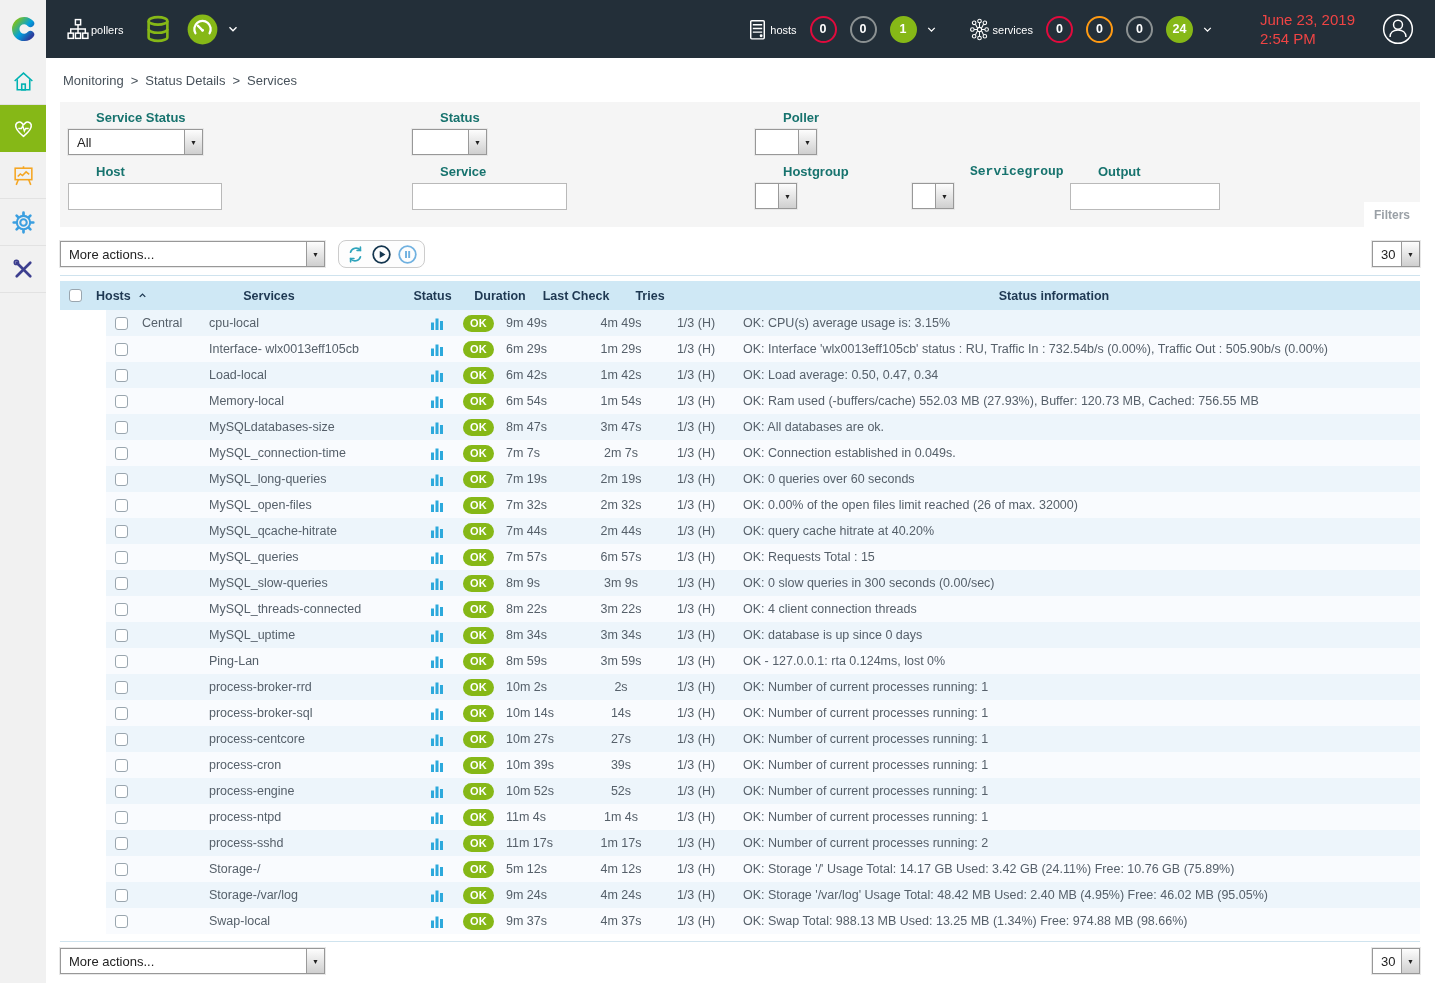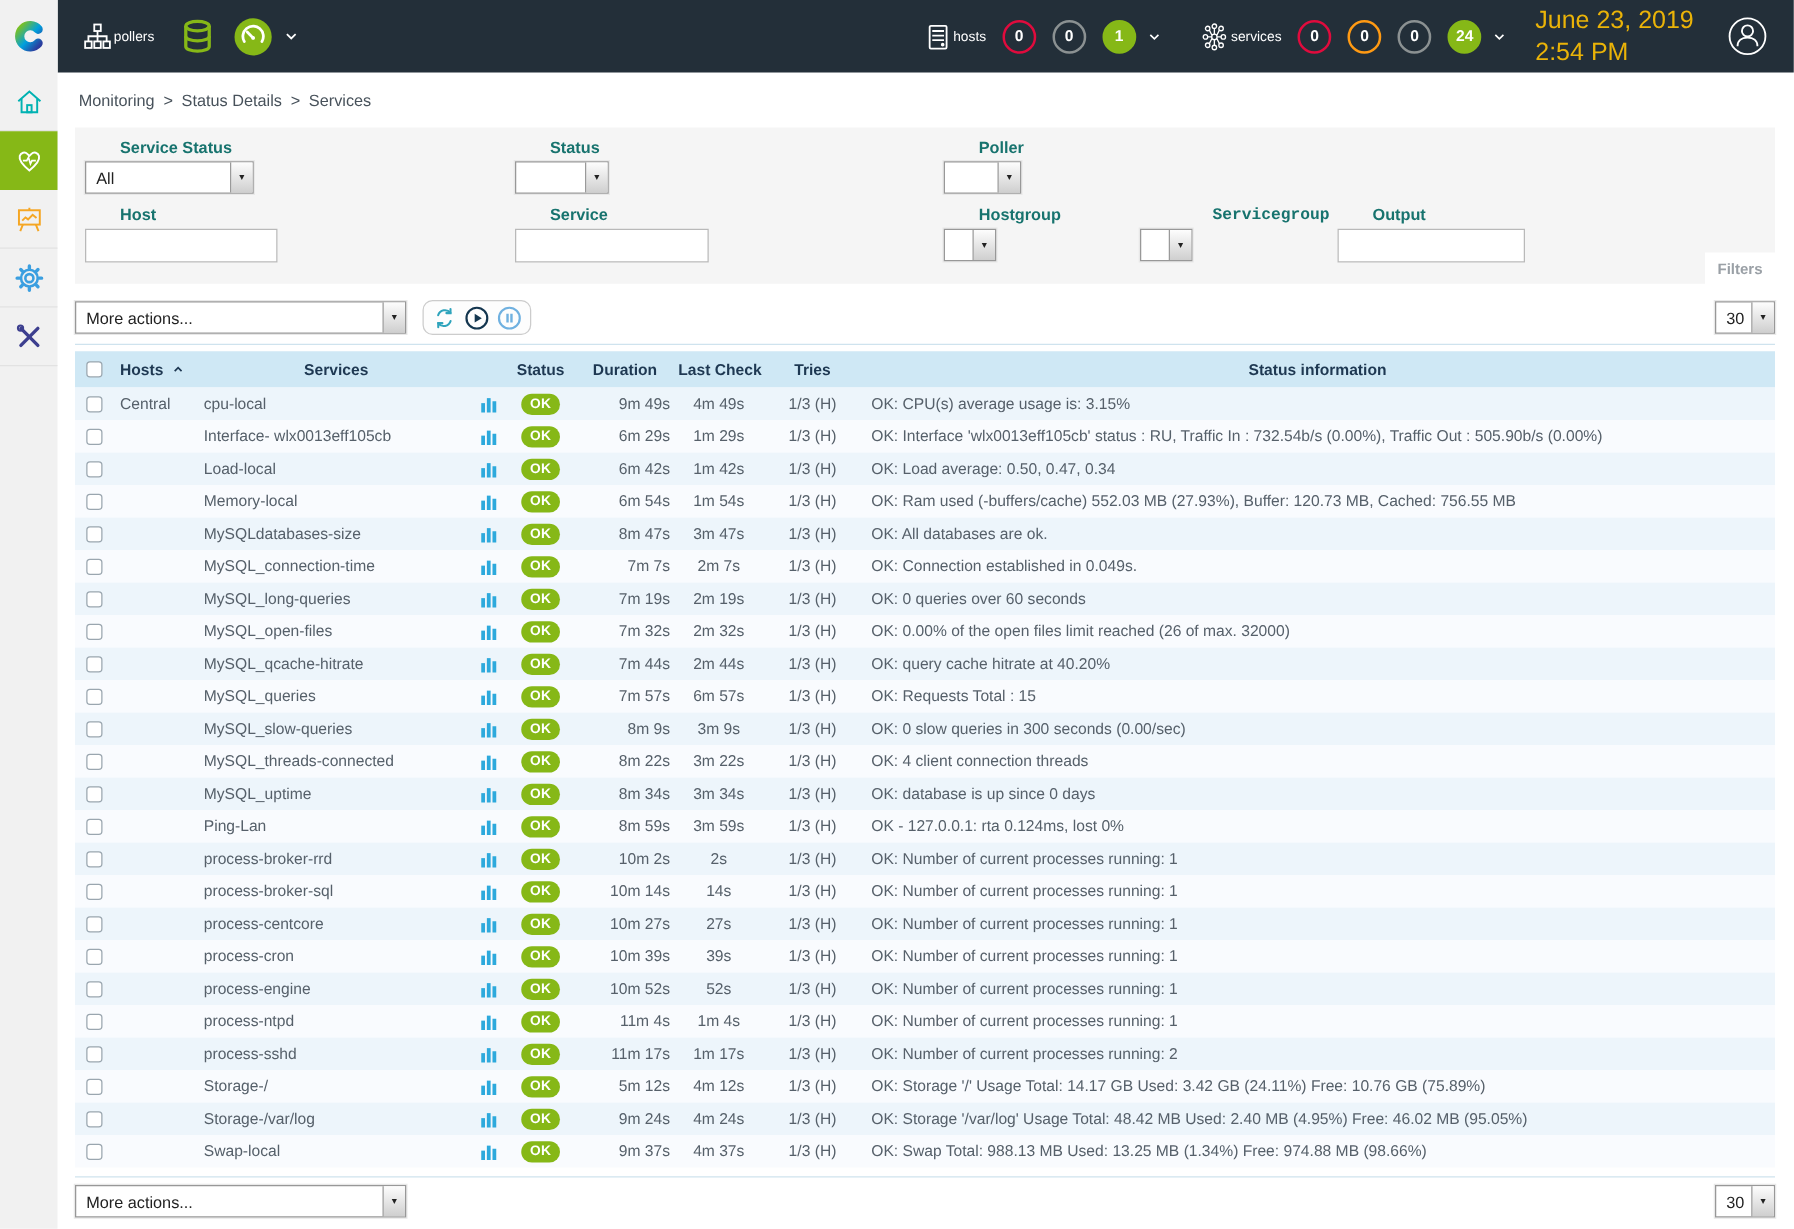--- a/index.html
+++ b/index.html
@@ -14,21 +14,21 @@
 
   
   .topbar { position:absolute; left:46px; top:0; right:0; height:58px; background:#232f39;
             display:flex; align-items:center; padding:0 14px 0 18px; }
   .icon-stack { display:flex; align-items:center; color:#fff; font-size:11px; line-height:1; }
   .icon-stack .lbl { margin-top:2px; }
   .badge { width:27px; height:27px; border-radius:50%; display:flex; align-items:center; justify-content:center;
            color:#fff; font-weight:bold; font-size:12.5px; border:2px solid transparent; margin-left:13px; cursor:pointer; }
   .badge.ring { background:transparent; }
   .chev { margin-left:8px; display:flex; align-items:center; }
-  .datebox { color:#eab308; font-size:20px; line-height:1.3; margin-left:22px; white-space:nowrap; }
+  .datebox { color:#ef4444; font-size:15px; line-height:1.3; margin-left:46px; white-space:nowrap; }
   .spacer { flex:1; }
 
   
   .main { position:absolute; left:46px; top:58px; right:0; }
   .breadcrumb { height:44px; display:flex; align-items:center; padding-left:17px; font-size:13px; color:#48525b; }
   .breadcrumb span { margin-right:7px; }
   .breadcrumb .bc-item { cursor:pointer; }
 
   
   .filter-panel { position:relative; margin:0 15px 0 14px; height:125px; background:#f5f5f5; }
@@ -48,30 +48,30 @@
   .toolbar .mockselect, .bottombar .mockselect { position:static; }
   .sel-actions { width:265px; }
   .sel-pagesize { width:48px;margin-left:42px; }
   .iconbar { margin-left:13px; height:28px; border:1px solid #ccc; border-radius:8px; background:#fdfdfd;
              display:flex; align-items:center; padding:0 6px; gap:5px; }
   .iconbar .ibtn { display:flex; align-items:center; justify-content:center; cursor:pointer; }
   .bluerule { margin:7px 15px 0 14px; border-top:1px solid #cfe3ee; }
 
   
   .tbl { margin:5px 15px 0 14px; font-size:12.5px; }
-  .trow { display:flex; align-items:center; height:26px; color:#56606a; }
+  .trow { display:flex; align-items:center; height:26px; color:#56606a;margin-left:46px; }
   .trow:nth-child(odd) { background:#edf5fb; }
   .trow:nth-child(even) { background:#f9fbfe; }
   .thead { display:flex; align-items:center; height:29px; background:#cfe8f5; color:#1e3852; font-weight:bold; }
   .col-cb    { width:30px; display:flex; align-items:center; justify-content:center; }
   .col-host  { width:70px; padding-left:6px; }
   .col-svc   { width:218px; padding-left:3px; }
   .col-graph { width:27px; display:flex; align-items:center; justify-content:center; }
   .col-status{ width:55px; display:flex; align-items:center; justify-content:center; }
-  .col-dur   { width:80px; text-align:right; padding-right:4px; }
+  .col-dur   { width:80px; text-align:left; padding-right:4px; }
   .col-last  { width:72px; text-align:center; padding-right:2px; }
   .col-tries { width:76px; text-align:center; }
   .col-info  { flex:1; padding-left:9px; white-space:nowrap; overflow:hidden; }
   .thead .col-svc { text-align:center; padding-left:0; }
   .thead .col-dur, .thead .col-last { text-align:center; padding-right:0; }
   .thead .col-info { text-align:center; padding-left:0; }
   .thead .col-host { display:flex; align-items:center; gap:6px; }
   .cbx { width:13px; height:13px; border:1px solid #9aa6af; border-radius:3px; background:#fff; cursor:pointer; }
   .okpill { min-width:31px; height:17px; padding:0 6px; border-radius:9px; background:#86b817; color:#fff;
             font-size:11px; font-weight:bold; display:flex; align-items:center; justify-content:center; letter-spacing:.3px; }

